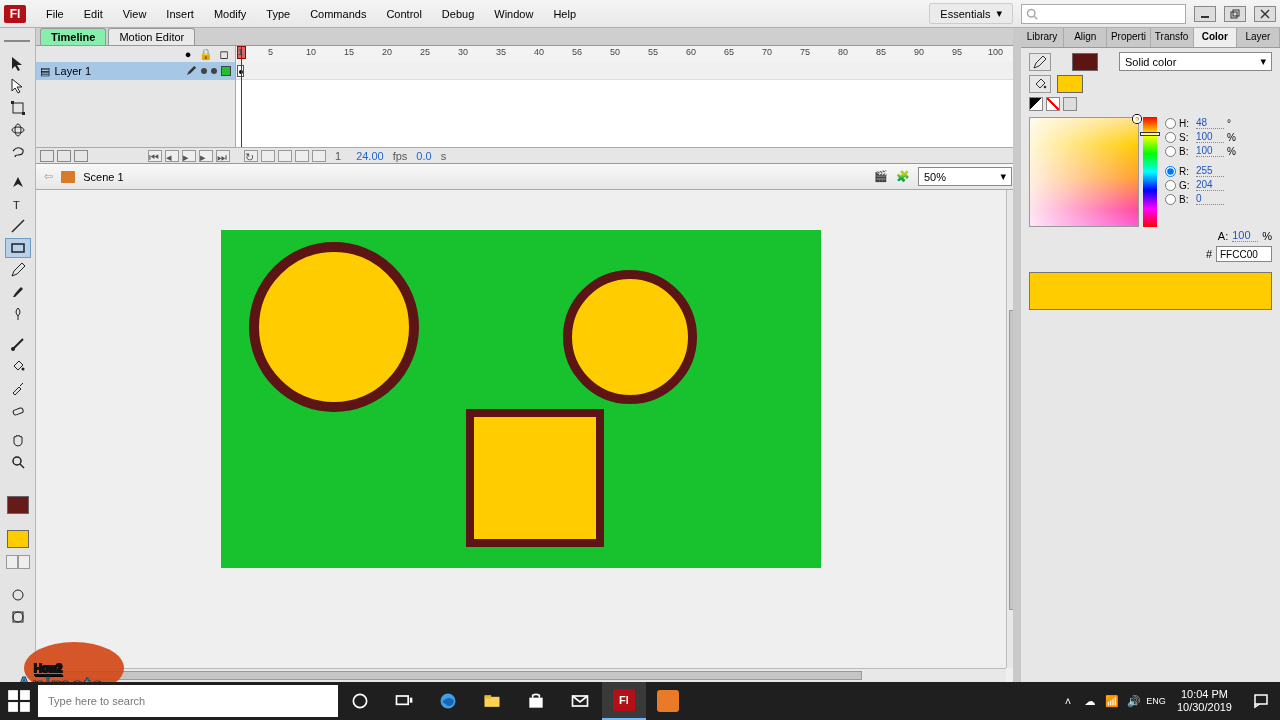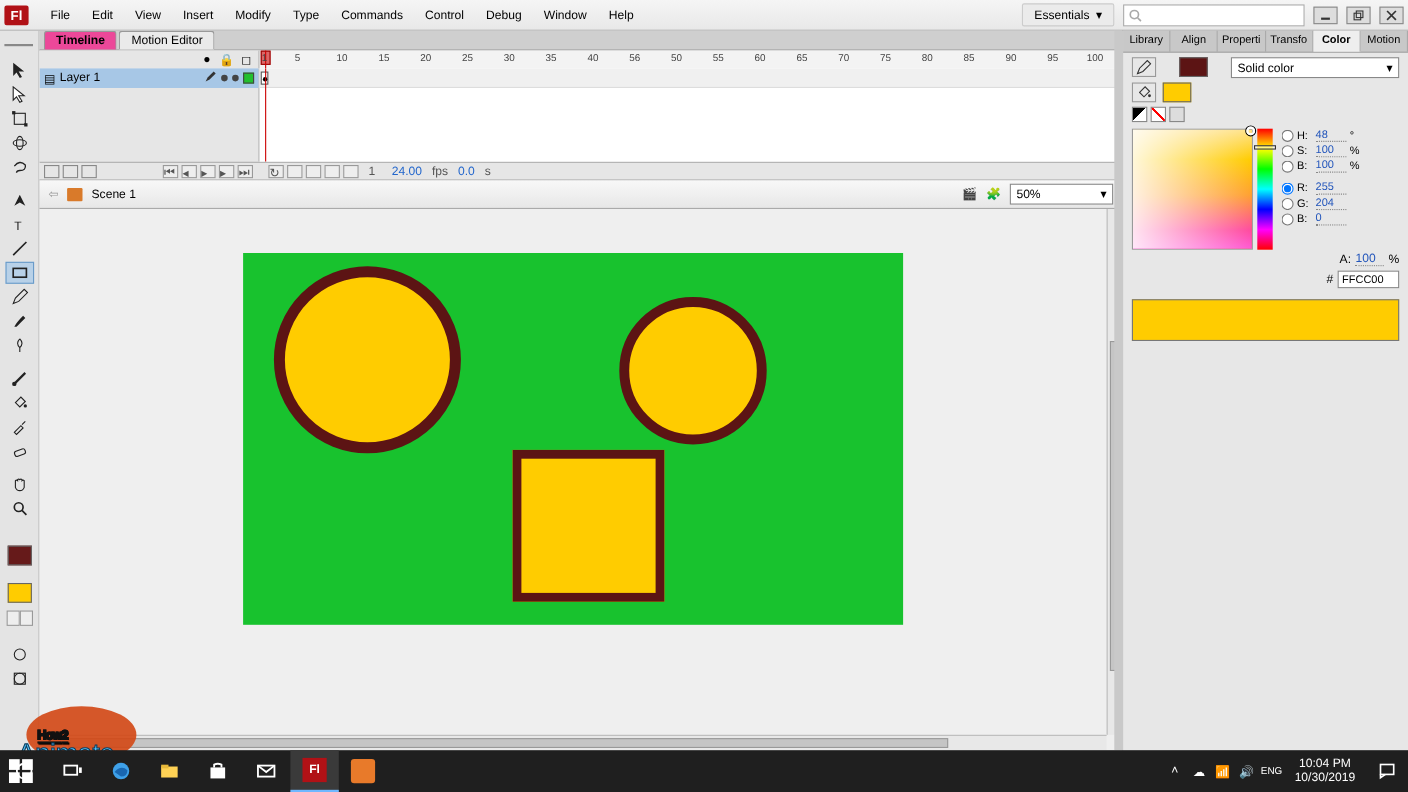--- a/index.html
+++ b/index.html
@@ -27,21 +27,21 @@
 .tool-rail-head { position:absolute; top:4px; left:4px; width:26px; height:10px; border-bottom:2px solid #888;}
 .tool-rail .tiny-row{display:flex; gap:0;}
 .tool-rail .tiny-row .mini{width:12px;height:14px;border:1px solid #999; background:#eee;}
 
 
 .center { position:absolute; left:36px; top:28px; right:260px; bottom:38px; display:flex; flex-direction:column; background:#e4e4e4;}
 
 
 .tl-tabs { height:18px; background:#cfcfcf; display:flex; align-items:flex-end; padding-left:4px; border-bottom:1px solid #999;}
 .tl-tab { padding:2px 10px; background:#eaeaea; border:1px solid #999; border-bottom:none; border-radius:3px 3px 0 0; margin-right:2px;}
-.tl-tab.active{ background:#ec4899; font-weight:bold;}
+.tl-tab.active{ background:#86efac; font-weight:bold;}
 .timeline { height:118px; background:#f7f7f7; border-bottom:1px solid #9a9a9a; display:flex; flex-direction:column;}
 .tl-header { height:16px; display:flex;}
 .layer-headers { width:200px; background:#e6e6e6; border-right:1px solid #aaa; display:flex; justify-content:flex-end; align-items:center; gap:4px; padding-right:4px;}
 .layer-headers span{width:14px; text-align:center;}
 .frame-ruler { flex:1; position:relative; background:#f3f3f3; display:flex; align-items:flex-end;}
 .frame-ruler .num{ position:absolute; font-size:9px; top:1px; color:#444;}
 .frame-ruler .play-marker{ position:absolute; top:0; bottom:-84px; width:1px; background:#cc0000; left:5px;}
 .frame-ruler .play-head{ position:absolute; top:0; left:1px; width:9px; height:13px; background:#d66; border:1px solid #900;}
 .tl-body { flex:1; display:flex; overflow:hidden;}
 .layer-list { width:200px; background:#e6e6e6; border-right:1px solid #aaa;}
@@ -86,21 +86,21 @@
 .sb-thumb-v{position:absolute;top:120px;height:300px;left:2px;right:2px;background:#c5c5c5;border:1px solid #999;}
 .sb-thumb-h{position:absolute;left:26px;width:800px;top:2px;bottom:2px;background:#c5c5c5;border:1px solid #999;}
 
 
 .right-col { position:absolute; right:0; top:28px; width:260px; bottom:38px; background:#dcdcdc; border-left:1px solid #9a9a9a; display:flex; flex-direction:column;}
 .right-col .collapse-bar{position:absolute;left:-8px;top:0;bottom:0;width:8px;background:#c9c9c9;}
 .panel-tabs{height:20px;display:flex;background:#c8c8c8;border-bottom:1px solid #9a9a9a;}
 .ptab{flex:1;min-width:0;padding:3px 2px;font-size:10px;border-right:1px solid #aaa;text-align:center;overflow:hidden;white-space:nowrap;text-overflow:ellipsis;cursor:default;}
 .ptab.active{background:#eee;font-weight:bold;}
 .color-panel{flex:1;background:#e7e7e7;padding:4px 8px;}
-.cp-row1{display:flex;align-items:flex-start;gap:21px;margin-bottom:4px;}
+.cp-row1{display:flex;align-items:flex-end;gap:21px;margin-bottom:4px;}
 .cp-pencil{width:22px;height:18px;border:1px solid #999;display:flex;align-items:center;justify-content:center;}
 .cp-stroke{width:26px;height:18px;background:#5c1414;border:1px solid #666;}
 .cp-ddl{flex:1;height:19px;border:1px solid #888;background:#fff;display:flex;align-items:center;padding:0 5px;justify-content:space-between;}
 .cp-fill-row{display:flex;align-items:center;gap:6px;margin-bottom:4px;}
 .cp-bucket{width:22px;height:18px;border:1px solid #999;display:flex;align-items:center;justify-content:center;}
 .cp-fill{width:26px;height:18px;background:#ffcc00;border:1px solid #666;}
 .cp-minis{display:flex;gap:3px;margin-bottom:6px;}
 .cp-minis .m{width:14px;height:14px;border:1px solid #888;}
 .cp-minis .m.bw{background:linear-gradient(135deg,#000 50%,#fff 50%);}
 .cp-minis .m.none{background:#fff;position:relative;}
@@ -442,21 +442,21 @@
 </div>
 
 <div class="right-col">
   <div class="collapse-bar"></div>
   <div class="panel-tabs">
     <div class="ptab">Library</div>
     <div class="ptab">Align</div>
     <div class="ptab">Properti</div>
     <div class="ptab">Transfo</div>
     <div class="ptab active">Color</div>
-    <div class="ptab">Motion</div>
+    <div class="ptab">Layer</div>
   </div>
   <div class="color-panel">
     <div class="cp-row1">
       <div class="cp-pencil">
           <svg width="14" height="14" viewBox="0 0 14 14">
             <path d="M1 13 L3 8 L10 1 L13 4 L6 11 Z" fill="none" stroke="#333"></path>
           </svg>
         </div>
       <div class="cp-stroke"></div>
       <div class="cp-ddl">
@@ -541,20 +541,23 @@
   <div class="t2">Animate</div>
 </div>
 
 <div class="taskbar">
   <svg class="win-start" viewBox="0 0 24 24">
       <rect x="2" y="2" width="9" height="9" fill="#fff"></rect>
       <rect x="13" y="2" width="9" height="9" fill="#fff"></rect>
       <rect x="2" y="13" width="9" height="9" fill="#fff"></rect>
       <rect x="13" y="13" width="9" height="9" fill="#fff"></rect>
     </svg>
+  <div class="search">
+    <span>Type here to search</span>
+  </div>
   <div class="tbtn">
       <svg viewBox="0 0 24 24">
         <circle cx="12" cy="12" r="8" fill="none" stroke="#fff" stroke-width="2"></circle>
       </svg>
     </div>
   <div class="tbtn">
       <svg viewBox="0 0 24 24">
         <rect x="3" y="6" width="14" height="10" fill="none" stroke="#fff" stroke-width="2"></rect>
         <rect x="19" y="8" width="3" height="6" fill="#fff"></rect>
       </svg>

